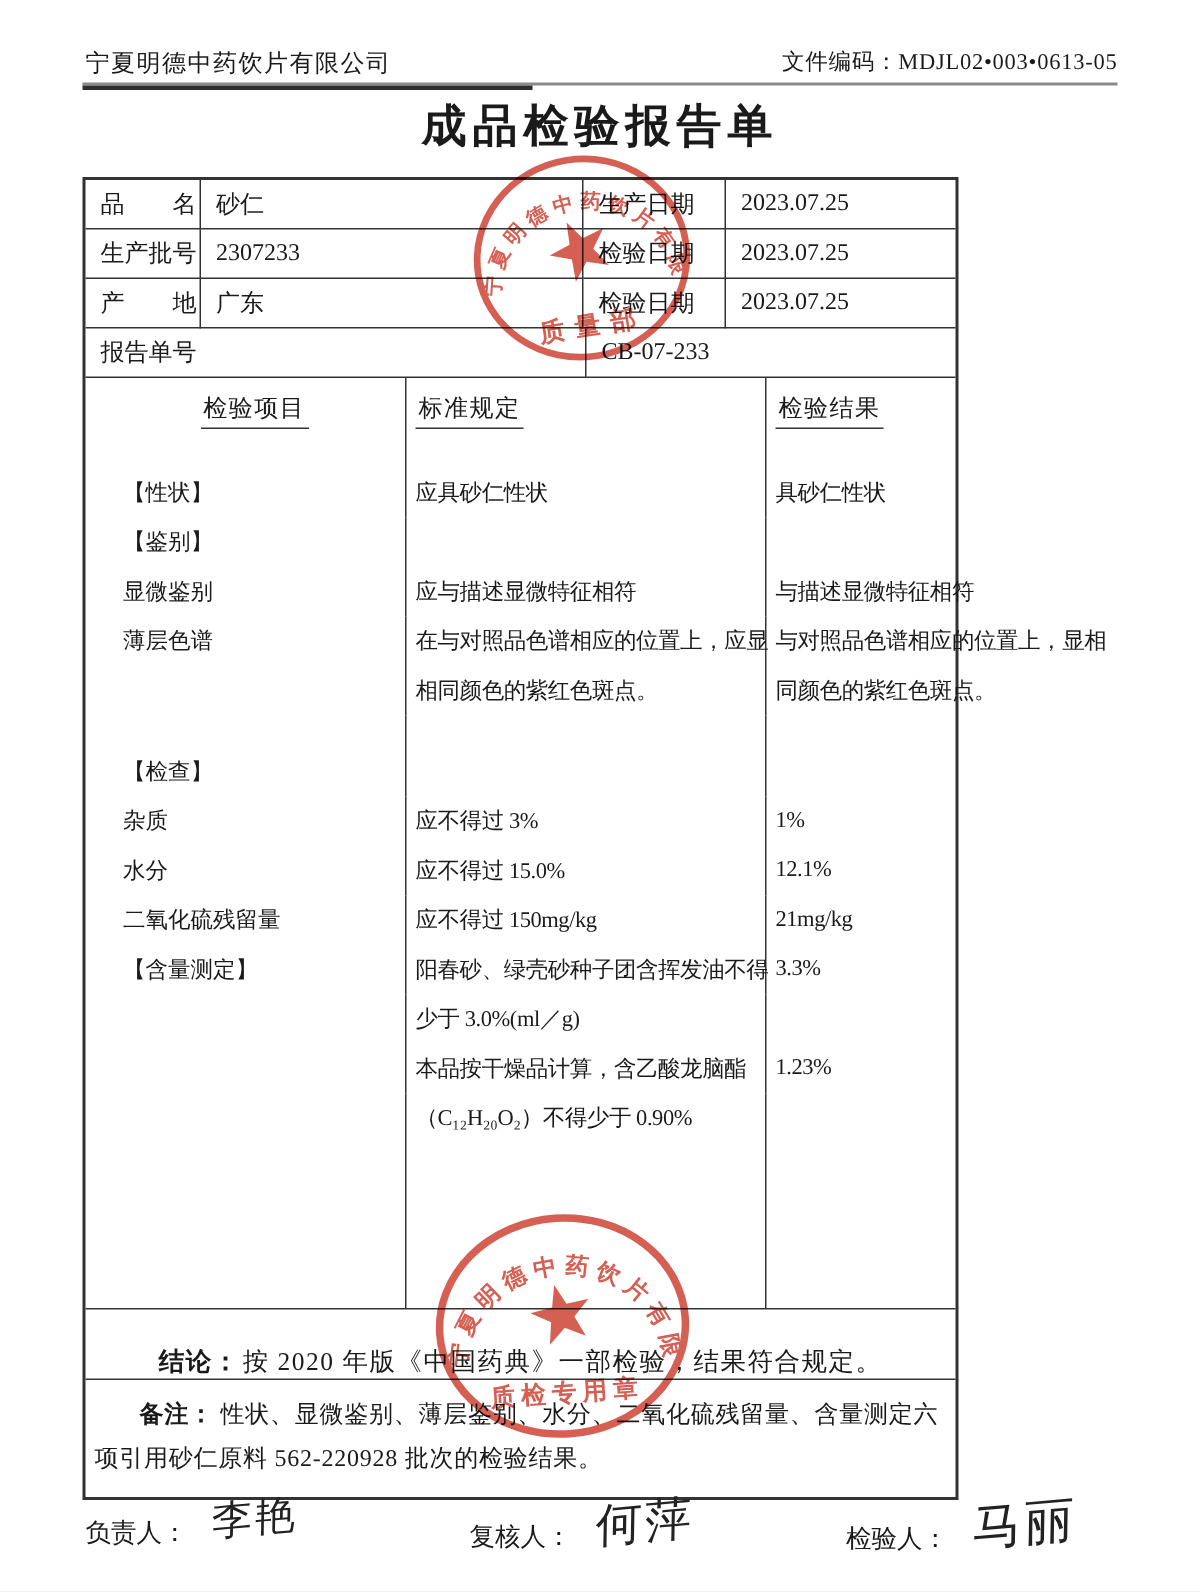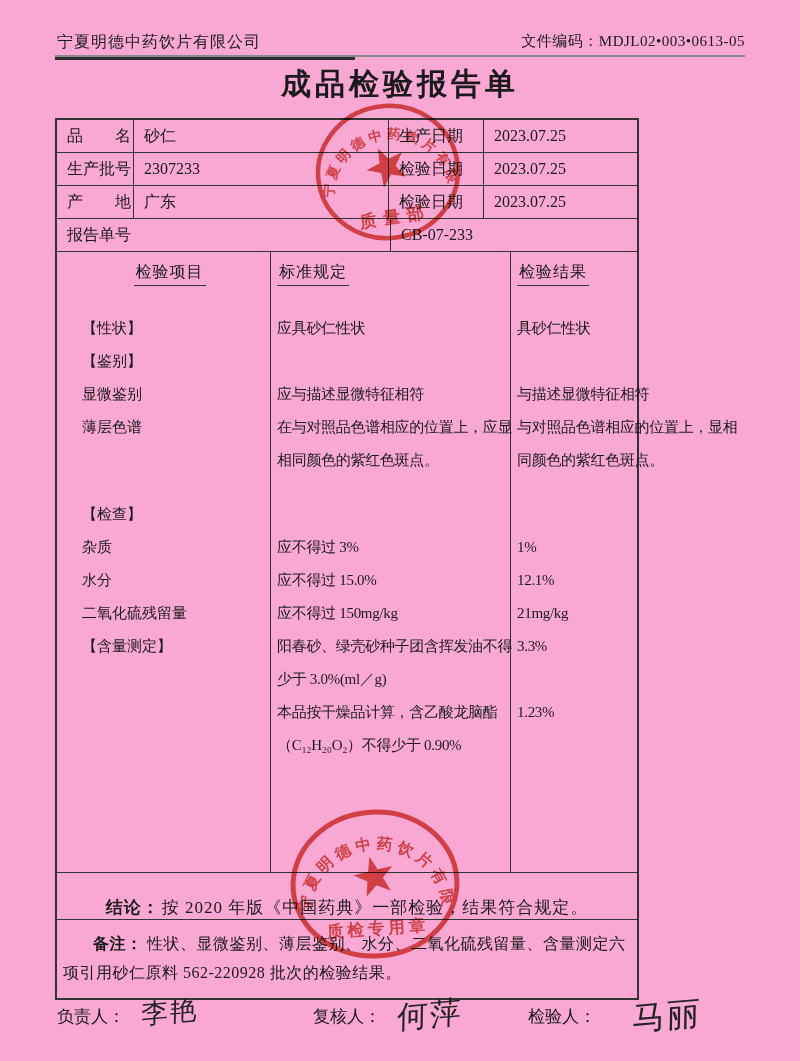--- a/index.html
+++ b/index.html
@@ -1,17 +1,17 @@
 <!DOCTYPE html>
 <html><head>
 <meta charset="utf-8">
 <style>
   html,body{margin:0;padding:0;background:#e8e8e8;}
   .page{
-    position:relative;width:800px;height:1061px;margin:0 auto;background:#f9a8d4;
+    position:relative;width:800px;height:1061px;margin:0 auto;background:#ffffff;
     font-family:"Liberation Serif","DejaVu Serif",serif;color:#1a1a1a;overflow:hidden;
   }
   
   .hdr-company{position:absolute;left:57px;top:32px;font-size:16px;letter-spacing:1px;}
   .hdr-code{position:absolute;right:55px;top:32px;font-size:15px;letter-spacing:.5px;}
   .hdr-rule{position:absolute;left:55px;top:55px;width:690px;height:2px;background:#8a8a8a;}
   .hdr-rule-dark{position:absolute;left:55px;top:57px;width:300px;height:3px;background:#2e2e2e;}
   .doc-title{position:absolute;left:0;top:64px;width:100%;text-align:center;
     font-size:30px;font-weight:bold;letter-spacing:4px;}
   
@@ -36,21 +36,21 @@
   .uline{border-bottom:1px solid #333;padding:0 2px 2px;}
   
   .concl{height:46px;border-bottom:1px solid #333;display:flex;align-items:flex-end;
     justify-content:center;font-size:17px;letter-spacing:1px;}
   .concl b{font-weight:bold;margin-right:2px;}
   .remark{padding:9px 8px 11px 6px;font-size:16px;line-height:29px;text-indent:30px;
     letter-spacing:.5px;}
   .remark b{font-weight:bold;}
   
   .signs{position:absolute;left:55px;top:995px;width:690px;height:50px;font-size:17px;}
-  .sig-group{position:absolute;top:6px;display:flex;align-items:flex-start;}
+  .sig-group{position:absolute;top:6px;display:flex;align-items:center;}
   .sig-label{white-space:nowrap;padding-top:4px;}
   .sig-script{font-size:27px;margin-left:16px;transform:rotate(-5deg) skewX(-6deg);
     color:#222;white-space:nowrap;position:relative;top:-7px;letter-spacing:2px;}
   
   .stamp{position:absolute;mix-blend-mode:multiply;opacity:.85;pointer-events:none;}
   .stamp-top{left:312px;top:101px;transform:rotate(-9deg);}
   .stamp-bottom{left:287px;top:807px;transform:rotate(-4deg);}
 </style>
 </head>
 <body>
@@ -176,21 +176,21 @@
 
   <div class="signs">
     <div class="sig-group" style="left:2px;">
       <span class="sig-label">负责人：</span>
       <span class="sig-script">李艳</span>
     </div>
     <div class="sig-group" style="left:258px;">
       <span class="sig-label">复核人：</span>
       <span class="sig-script" style="font-size:31px;">何萍</span>
     </div>
-    <div class="sig-group" style="left:473px;gap:20px;">
+    <div class="sig-group" style="left:509px;">
       <span class="sig-label">检验人：</span>
       <span class="sig-script" style="font-size:33px;">马丽</span>
     </div>
   </div>
 
   <svg class="stamp stamp-top" width="152" height="142" viewBox="0 0 152 142">
     <defs>
       <path id="arcTop" d="M 18 92 A 58 54 0 1 1 134 92" fill="none"></path>
     </defs>
     <ellipse cx="76" cy="71" rx="70" ry="66" fill="none" stroke="#cf4335" stroke-width="4.5"></ellipse>

